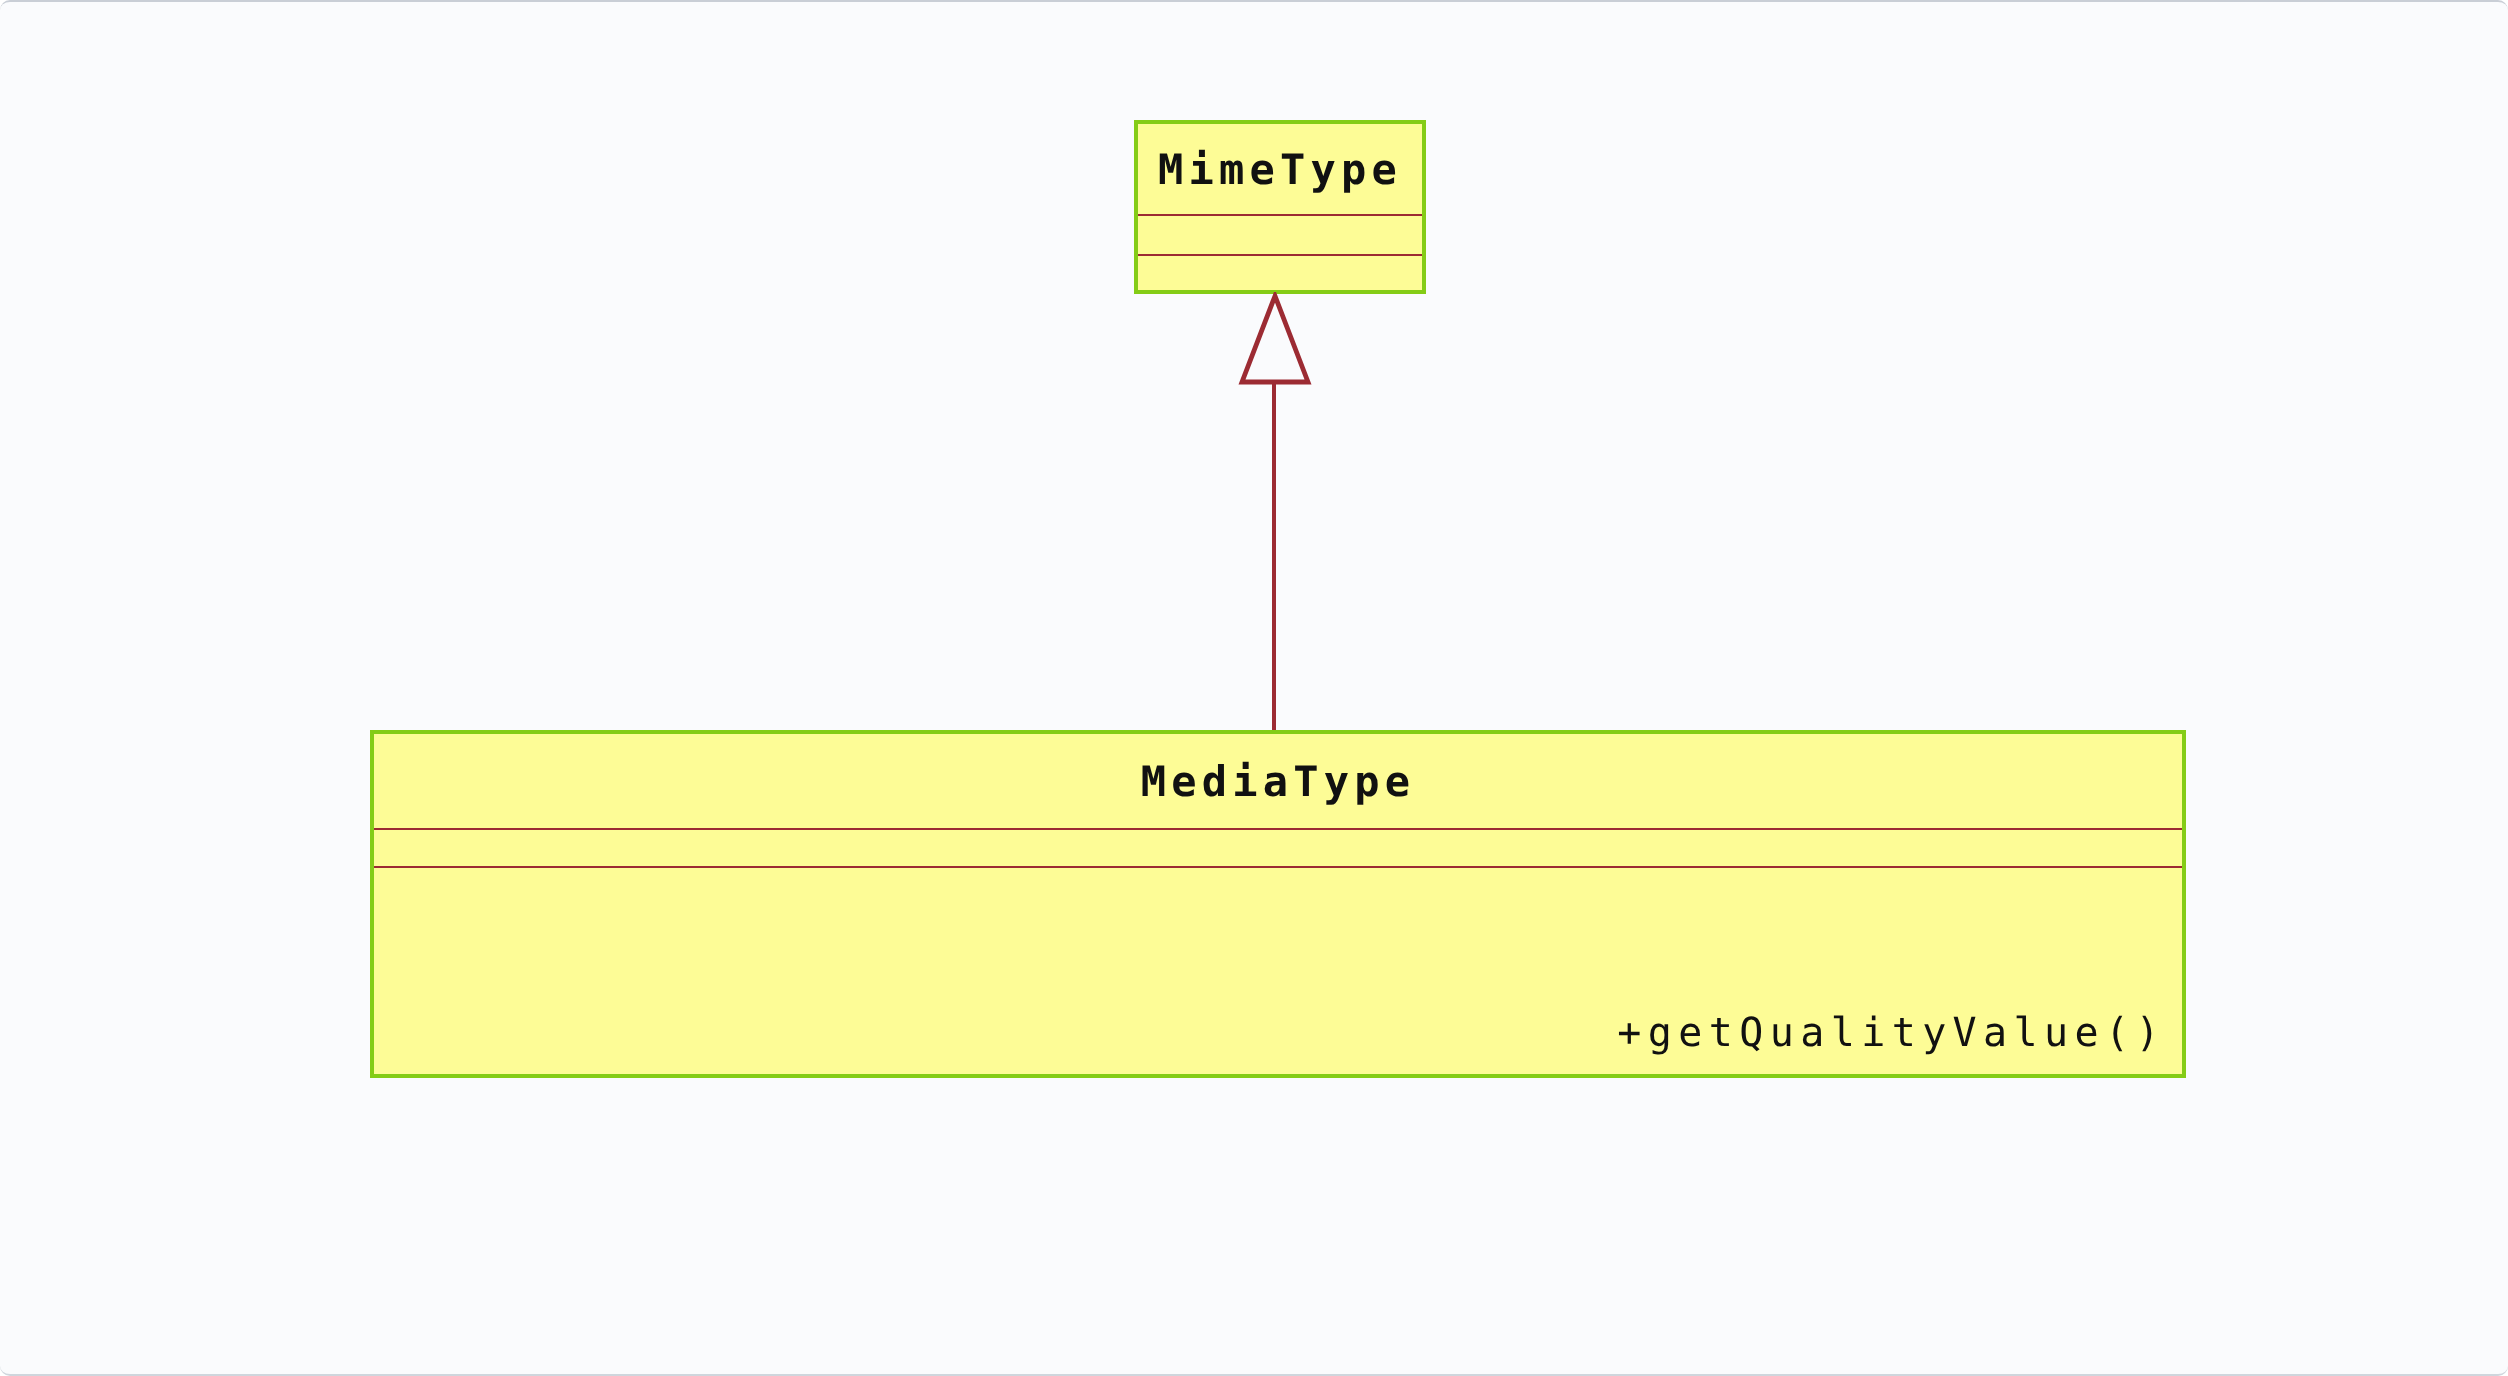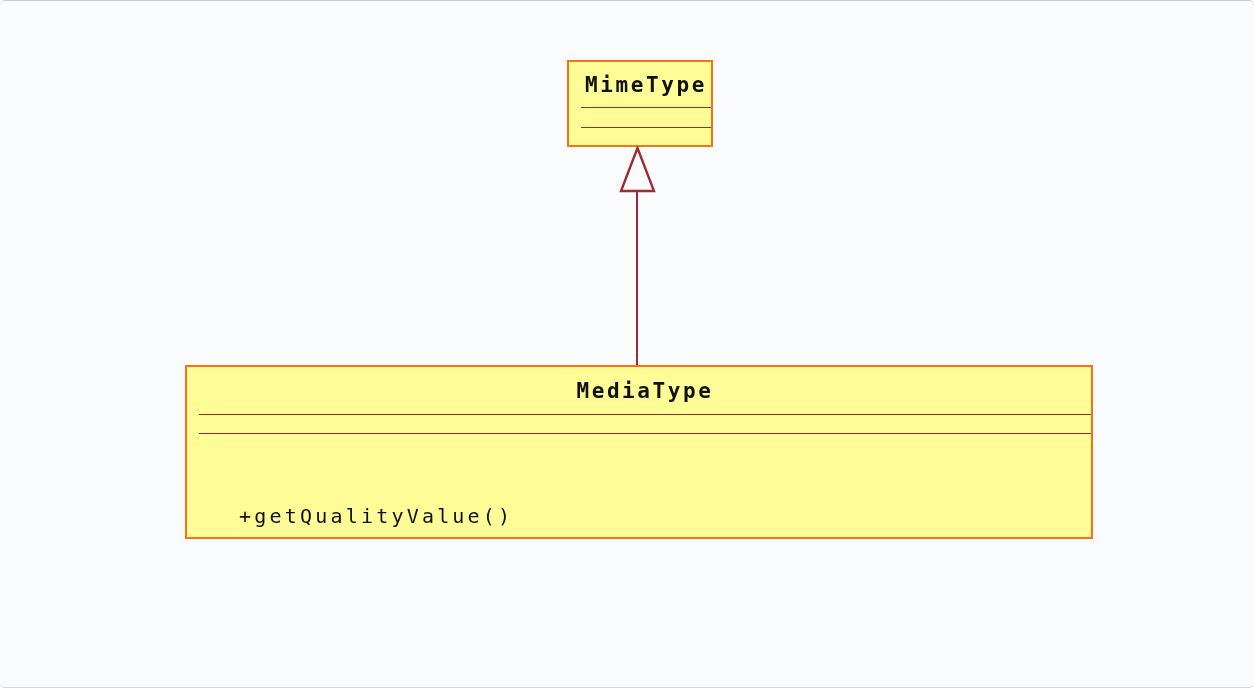--- a/index.html
+++ b/index.html
@@ -15,24 +15,23 @@
     background: #FAFBFD;
     border-top: 1px solid #c9ced6;
     border-bottom: 1px solid #cfd6dd;
     border-radius: 5px;
     box-sizing: border-box;
     overflow: hidden;
   }
   .uml-class {
     position: absolute;
     background: #FDFC96;
-    border: 2px solid #f97316;
+    border: 2px solid #84cc16;
     box-sizing: border-box;
     color: #111111;
-    padding-left: 12px;
   }
   .uml-title {
     display: flex;
     align-items: center;
     justify-content: center;
     font-weight: bold;
     font-size: 21px;
     letter-spacing: 2.6px;
     border-bottom: 1px solid #9C2B33;
     box-sizing: border-box;
@@ -53,21 +52,21 @@
   }
   .method-line { height: 30px; margin-left: 32px; }
 
   
   .node-mimetype { left: 567px; top: 59px; width: 146px; height: 87px; }
   .node-mimetype .uml-title   { height: 46px; }
   .node-mimetype .uml-attrs   { height: 20px; }
   .node-mimetype .uml-methods { height: 17px; padding: 0; }
 
   
-  .node-mediatype { left: 185px; top: 364px; width: 908px; height: 174px; }
+  .node-mediatype { left: 185px; top: 364px; width: 908px; height: 174px; text-align: right; }
   .node-mediatype .uml-title   { height: 48px; }
   .node-mediatype .uml-attrs   { height: 19px; }
   .node-mediatype .uml-methods { height: 101px; }
 
   
   .gen-line {
     position: absolute;
     left: 636px;
     top: 189px;
     width: 2px;

